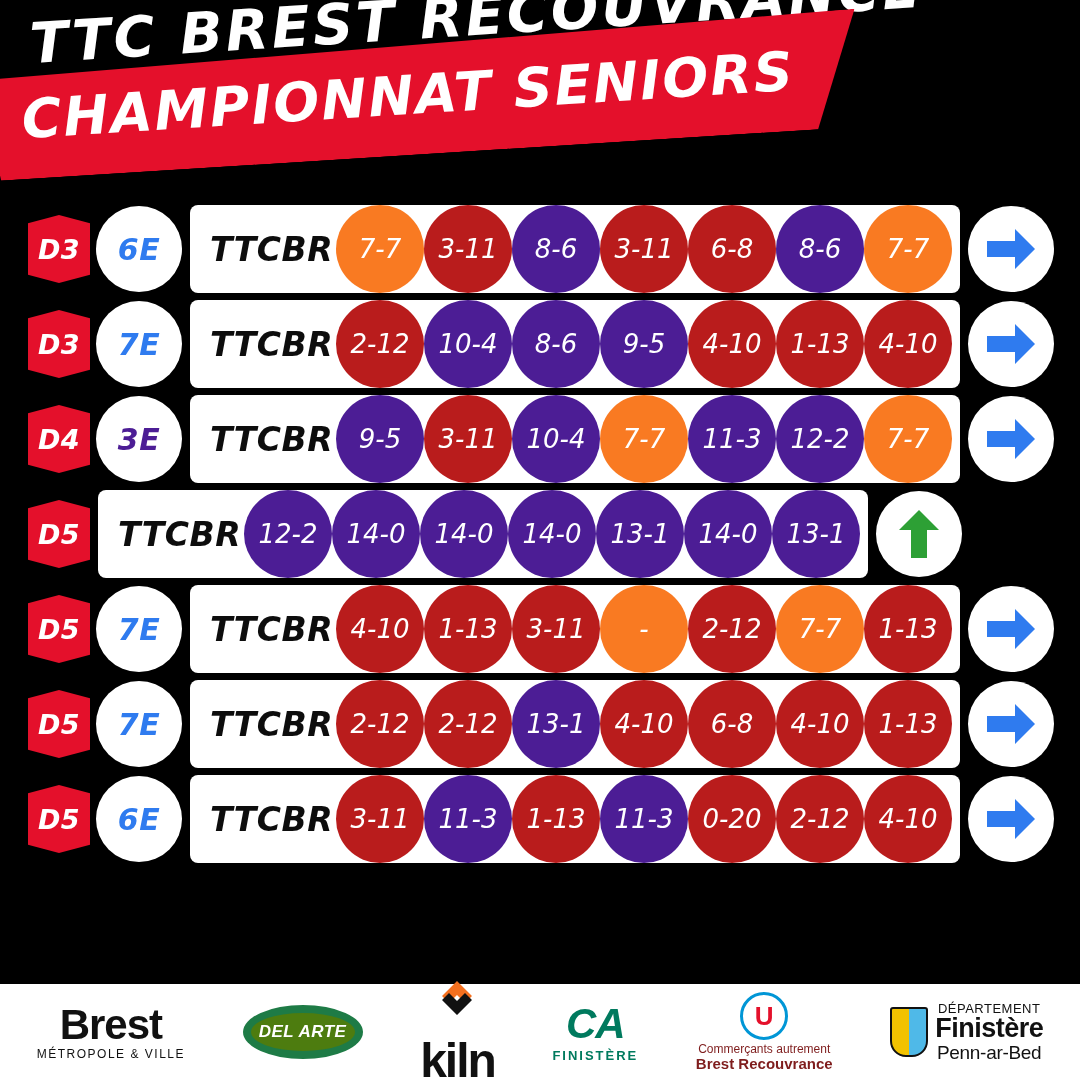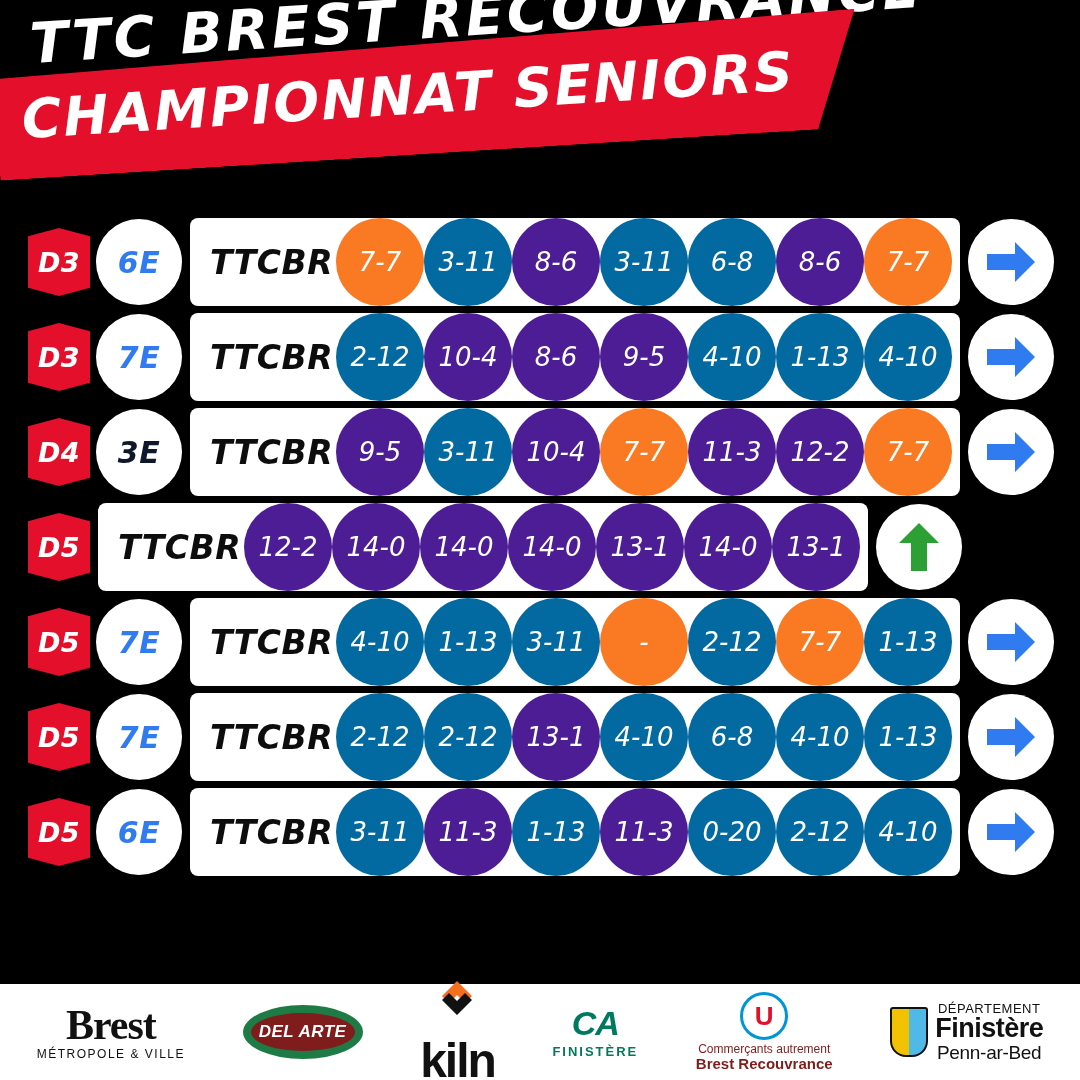--- a/index.html
+++ b/index.html
@@ -50,21 +50,21 @@
     font-weight:bold;
     font-style:italic;
     font-size:54px;
     letter-spacing:2px;
     color:#ffffff;
     white-space:nowrap;
     line-height:1;
   }
 
   
-  #rows{position:absolute;left:0;top:218px;width:1080px;}
+  #rows{position:absolute;left:0;top:205px;width:1080px;}
   .row{
     position:relative;
     height:88px;
     margin-bottom:7px;
     display:flex;
     align-items:center;
   }
 
   
   .div-badge{
@@ -133,21 +133,21 @@
     border-radius:50%;
     flex:0 0 auto;
     display:flex;align-items:center;justify-content:center;
     color:#ffffff;
     font-weight:normal;font-style:italic;
     font-size:26px;
     letter-spacing:0px;
     white-space:nowrap;
   }
   .score.win{background:#4c1d95;}
-  .score.loss{background:#0369a1;}
+  .score.loss{background:#b91c1c;}
   .score.draw{background:#F97A22;}
 
   
   .trend{
     width:86px;height:86px;border-radius:50%;
     background:#fff;
     margin-left:8px;
     flex:0 0 auto;
     display:flex;align-items:center;justify-content:center;
   }
@@ -160,43 +160,43 @@
     background:#ffffff;
     display:flex;align-items:center;justify-content:space-around;
     padding:0 8px;box-sizing:border-box;
   }
   .sponsor{
     display:flex;flex-direction:column;align-items:center;justify-content:center;
     line-height:1.05;
   }
 
   
-  .sp-brest .word{font-size:42px;font-weight:bold;color:#111;letter-spacing:-1px;font-family:Liberation Serif, serif;}
+  .sp-brest .word{font-size:42px;font-weight:bold;color:#111;letter-spacing:-1px;font-family:Liberation Sans, sans-serif;}
   .sp-brest .sub{font-size:12px;color:#111;letter-spacing:1.5px;font-family:"Liberation Sans",sans-serif;margin-top:1px;}
 
   
   .sp-delarte .ell{
     width:120px;height:54px;border-radius:50%;
     background:#1E7B46;
     display:flex;align-items:center;justify-content:center;
   }
   .sp-delarte .inner{
     width:104px;height:38px;border-radius:50%;
-    background:#7f1d1d;
+    background:#4d7c0f;
     display:flex;align-items:center;justify-content:center;
     color:#fff;font-style:italic;font-weight:bold;font-size:17px;
     letter-spacing:0.5px;font-family:"Liberation Sans",sans-serif;
   }
 
   
   .sp-kiln{flex-direction:column;gap:8px;}
   .sp-kiln .word{font-size:48px;font-weight:bold;color:#111;letter-spacing:-2px;font-family:"Liberation Sans",sans-serif;}
 
   
-  .sp-ca .mark{font-size:34px;font-weight:bold;color:#007A5E;font-style:italic;font-family:"Liberation Sans",sans-serif;letter-spacing:-1px;}
+  .sp-ca .mark{font-size:42px;font-weight:bold;color:#007A5E;font-style:italic;font-family:"Liberation Sans",sans-serif;letter-spacing:-1px;}
   .sp-ca .sub{font-size:13px;font-weight:bold;color:#007A5E;letter-spacing:2px;font-family:"Liberation Sans",sans-serif;margin-top:3px;}
 
   
   .sp-u .ring{
     width:42px;height:42px;border-radius:50%;
     border:3px solid #0096D6;
     display:flex;align-items:center;justify-content:center;
     color:#E4102B;font-weight:bold;font-size:26px;
     font-family:"Liberation Sans",sans-serif;
   }
@@ -274,21 +274,21 @@
         <svg width="56" height="56" viewBox="0 0 56 56">
           <path d="M4 20 L32 20 L32 8 L52 28 L32 48 L32 36 L4 36 Z" fill="#2F7BEF"></path>
         </svg>
       </div>
     </div>
     <div class="row">
       <div class="div-badge">
         <div class="hex"></div>
         <div class="lbl">D4</div>
       </div>
-      <div class="rank-circle" style="color: #0f172a;">3E</div>
+      <div class="rank-circle" style="color: #4c1d95;">3E</div>
       <div class="bar">
         <div class="team-name">TTCBR 9</div>
         <div class="scores">
           <div class="score win">9-5</div>
           <div class="score loss">3-11</div>
           <div class="score win">10-4</div>
           <div class="score draw">7-7</div>
           <div class="score win">11-3</div>
           <div class="score win">12-2</div>
           <div class="score draw">7-7</div>

